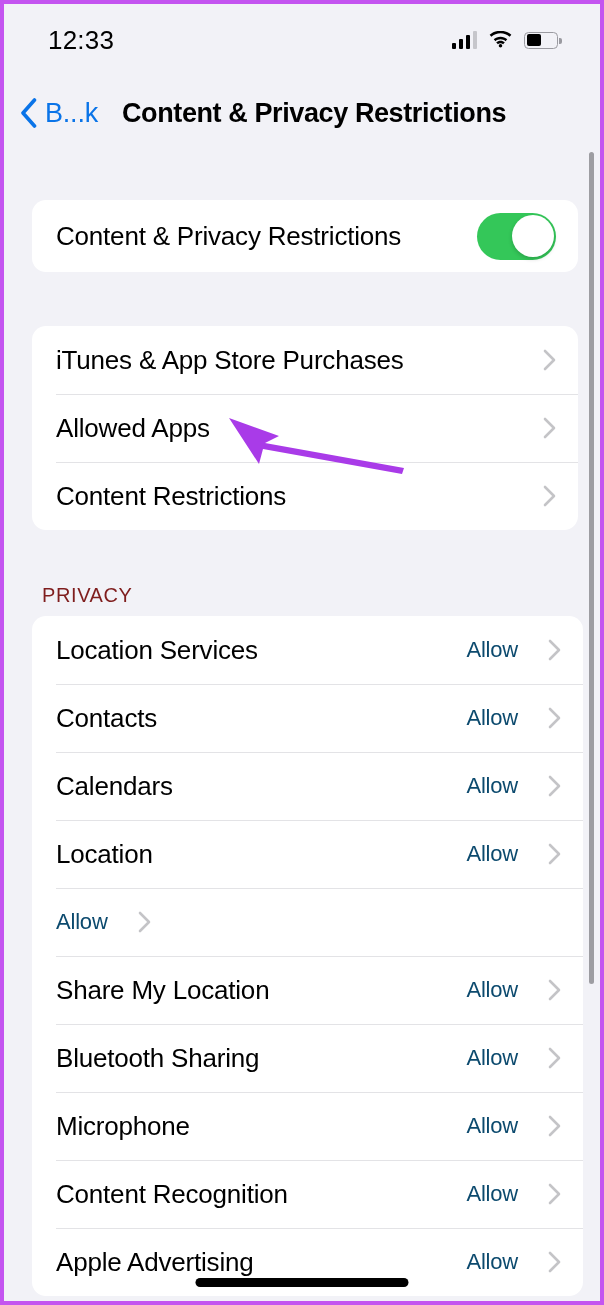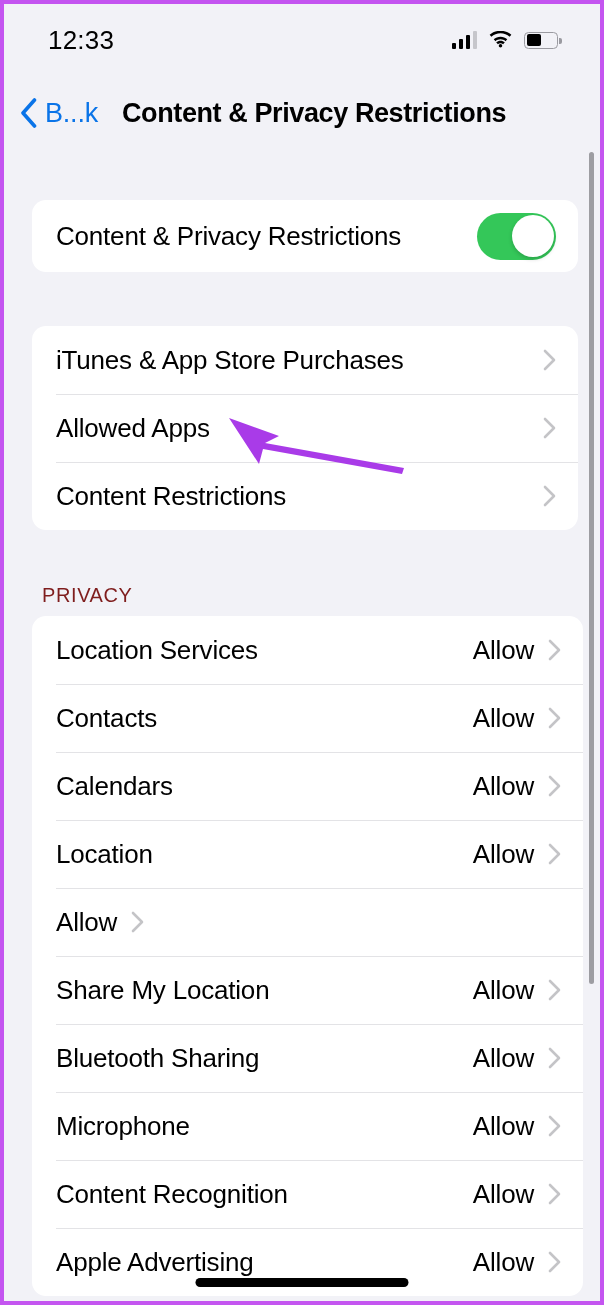--- a/index.html
+++ b/index.html
@@ -175,24 +175,24 @@
     background: #e3e3e6;
   }
   .row-label {
     font-size: 26px;
     color: #000;
     letter-spacing: -0.2px;
     flex: 1;
     white-space: nowrap;
   }
   .row-value {
-    font-size: 26px;
-    color: #000000;
+    font-size: 22px;
+    color: #0c4a6e;
     letter-spacing: -0.2px;
-    margin-right: 14px;
+    margin-right: 30px;
   }
   .chevron {
     width: 13px;
     height: 22px;
     flex: 0 0 auto;
     display: block;
   }
 
   
   .row.toggle-row { min-height: 72px; }

